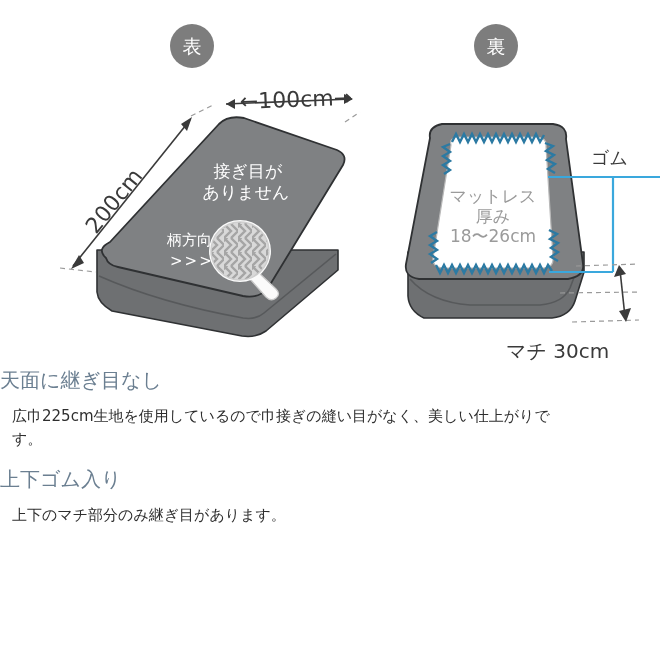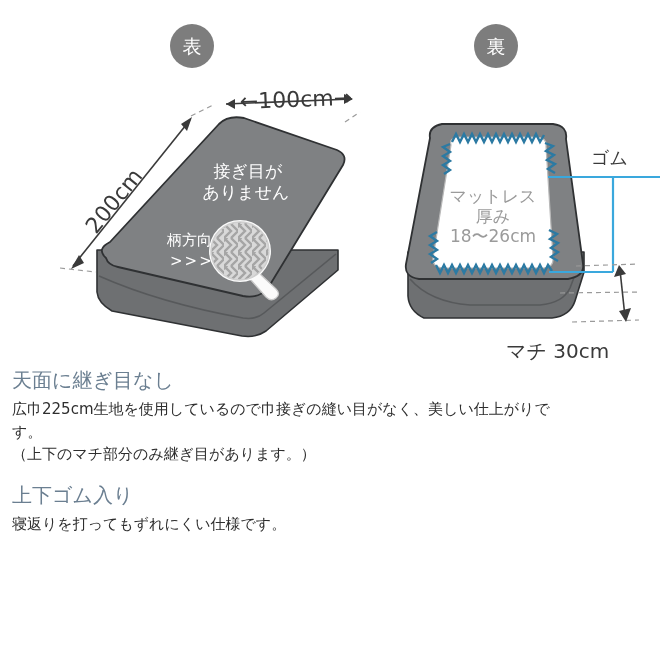--- a/index.html
+++ b/index.html
@@ -47,36 +47,36 @@
   }
   #badge-front { left: 170px; top: 24px; }
   #badge-back  { left: 474px; top: 24px; }
 
   
   #text-block {
     position: absolute;
     left: 0;
     top: 368px;
     width: 583px;
-    padding: 0 12px;
+    padding: 0 0;
     box-sizing: border-box;
   }
   .feature-heading {
     color: #6b7f91;
     font-size: 20px;
     line-height: 1.25;
     margin: 0 0 5px 0;
     font-weight: normal;
     font-family: "DejaVu Sans", sans-serif;
   }
   .feature-body {
     color: #2e2e2e;
     font-size: 15px;
     line-height: 1.5;
-    margin: 0;
+    margin: 12px;
     font-family: "DejaVu Sans", sans-serif;
   }
   .feature-body span { display: block; }
   .feature-group { margin-bottom: 17px; }
   .feature-group:last-child { margin-bottom: 0; }
 
   
   .svg-white-label { fill: #ffffff; font-family: "DejaVu Sans", sans-serif; }
   .svg-dark-label  { fill: #3a3a3a; font-family: "DejaVu Sans", sans-serif; }
   .svg-grey-label  { fill: #9b9b9b; font-family: "DejaVu Sans", sans-serif; }
@@ -208,25 +208,24 @@
   <div class="side-badge" id="badge-front">表</div>
   <div class="side-badge" id="badge-back">裏</div>
 </div>
 
 <div id="text-block">
 
   <div class="feature-group">
     <h3 class="feature-heading">天面に継ぎ目なし</h3>
     <p class="feature-body">
       <span>広巾225cm生地を使用しているので巾接ぎの縫い目がなく、美しい仕上がりです。</span>
-      <span>（上下のマチ部分のみ継ぎ目があります。）</span>
     </p>
   </div>
 
 
   <div class="feature-group">
     <h3 class="feature-heading">上下ゴム入り</h3>
     <p class="feature-body">
-      <span>寝返りを打ってもずれにくい仕様です。</span>
+      <span>上下のマチ部分のみ継ぎ目があります。</span>
     </p>
   </div>
 
 </div>
 
 </body></html>

